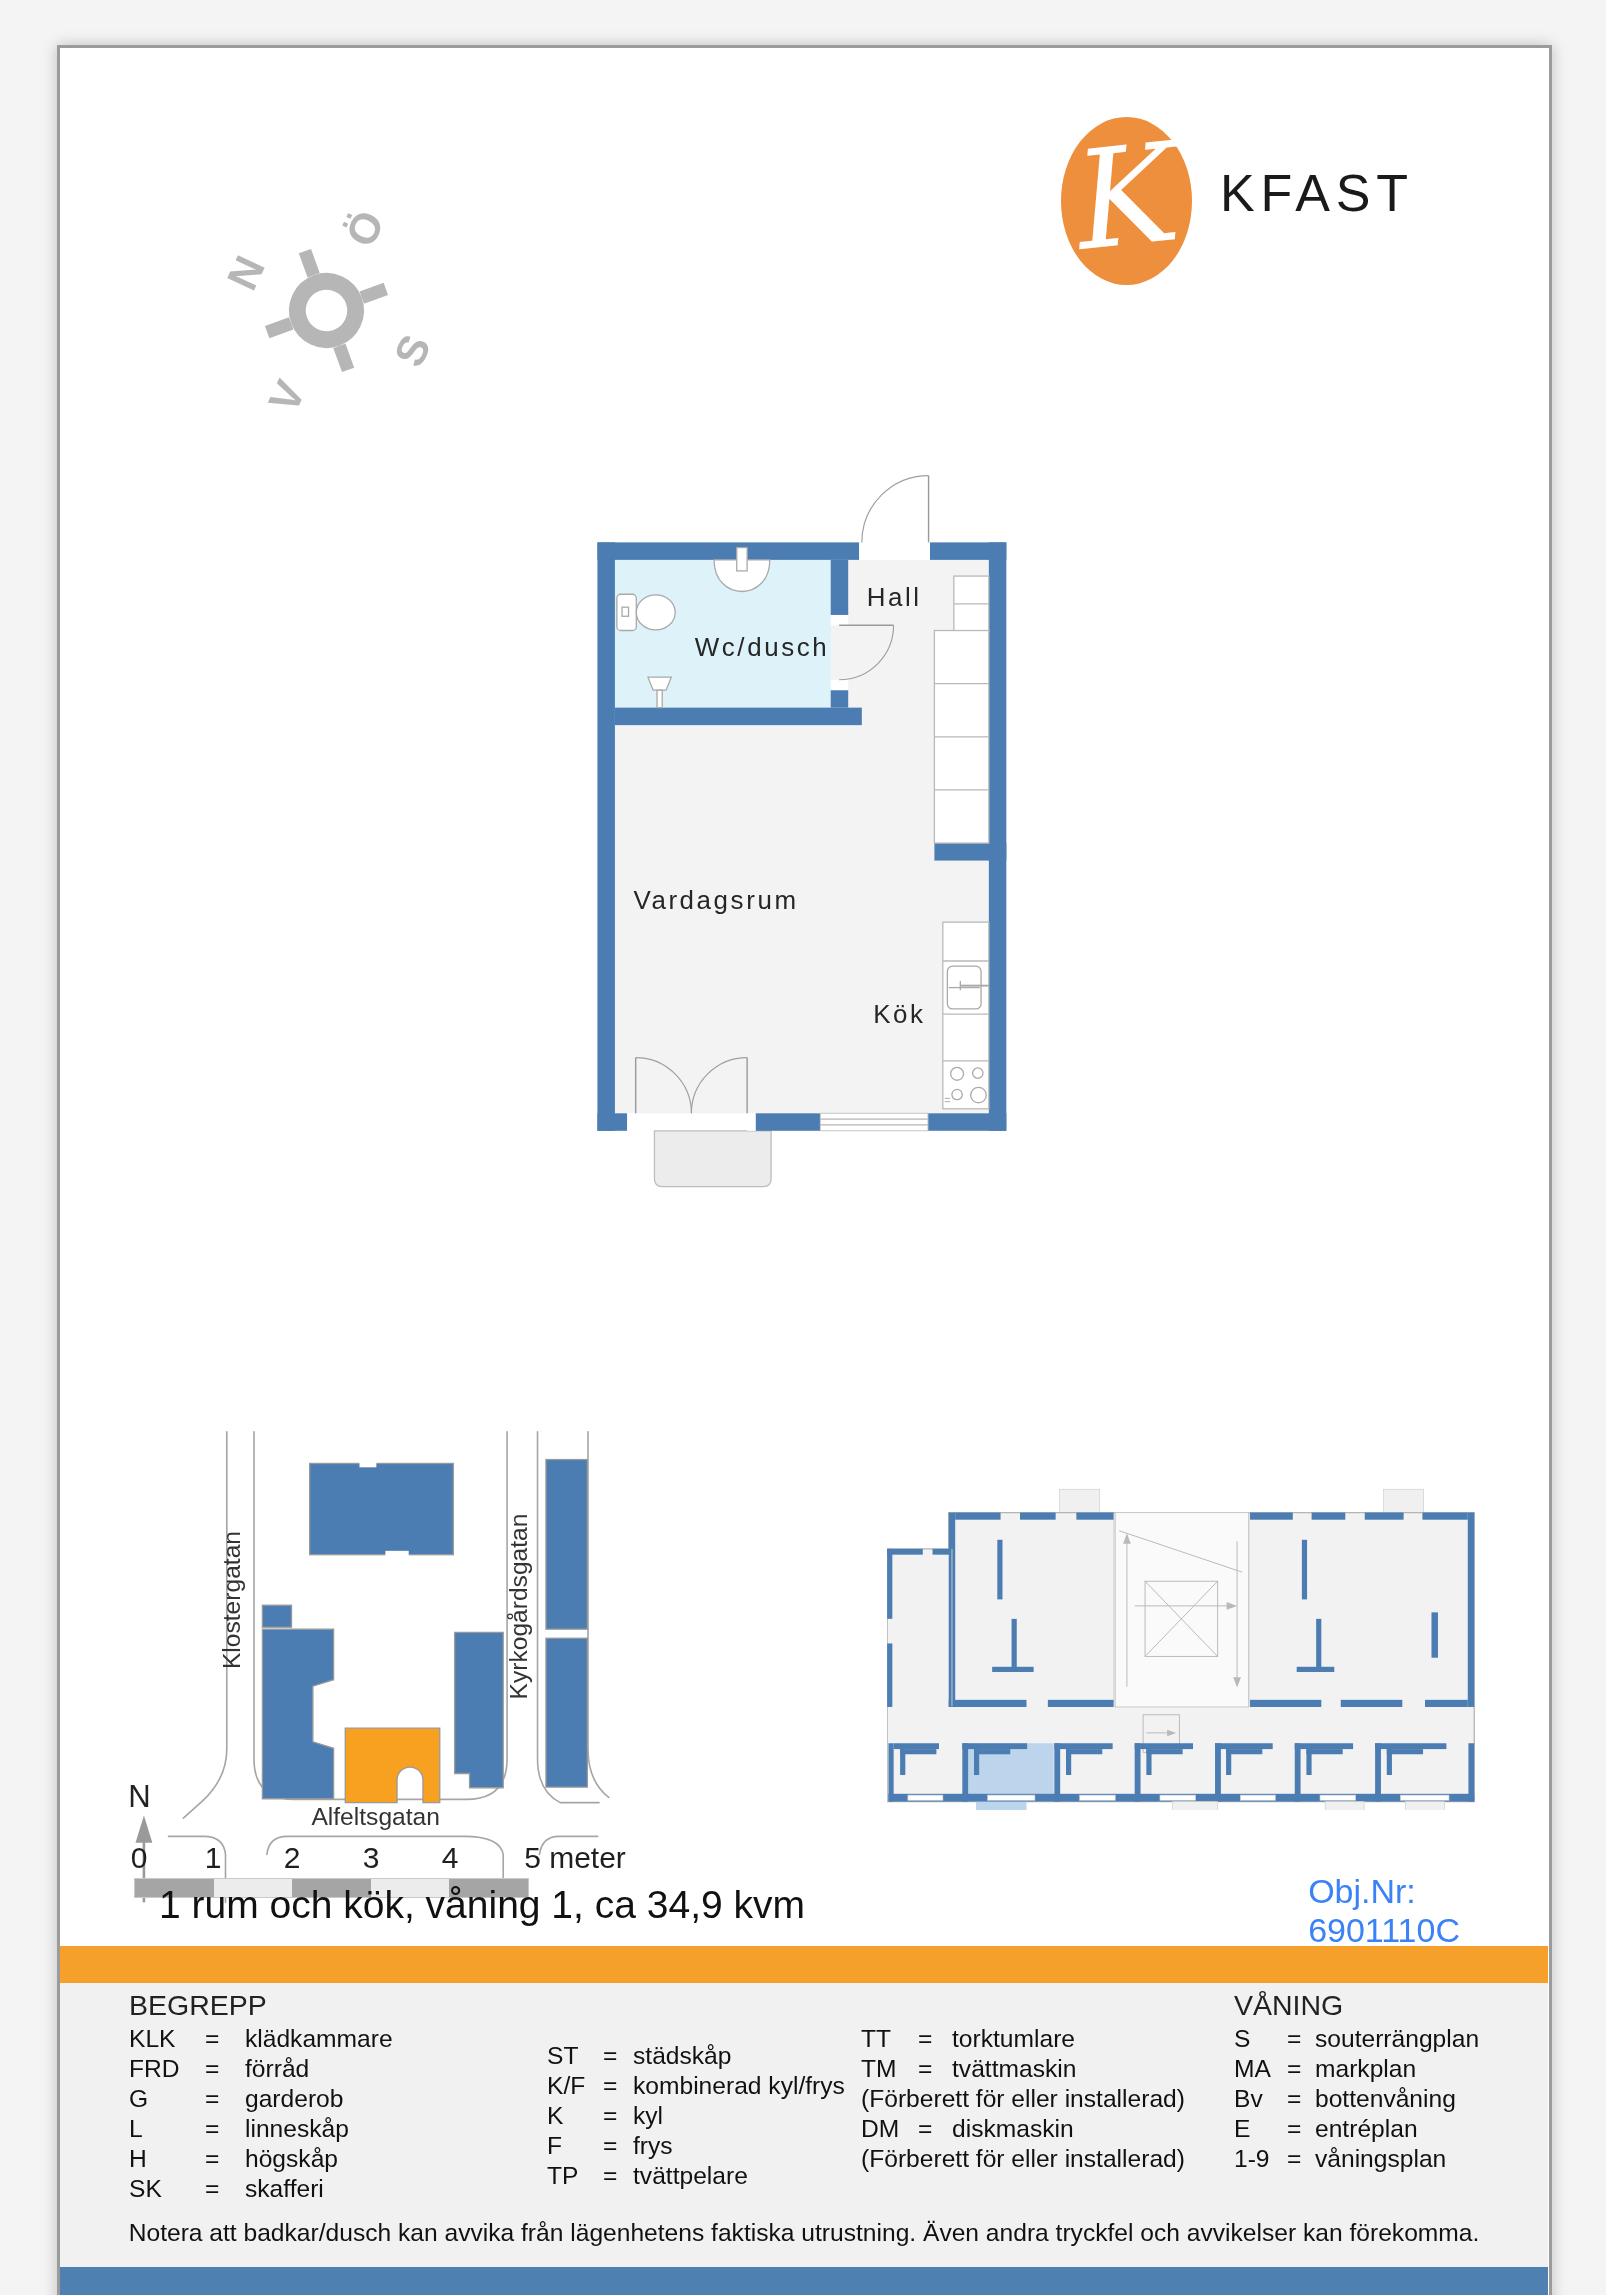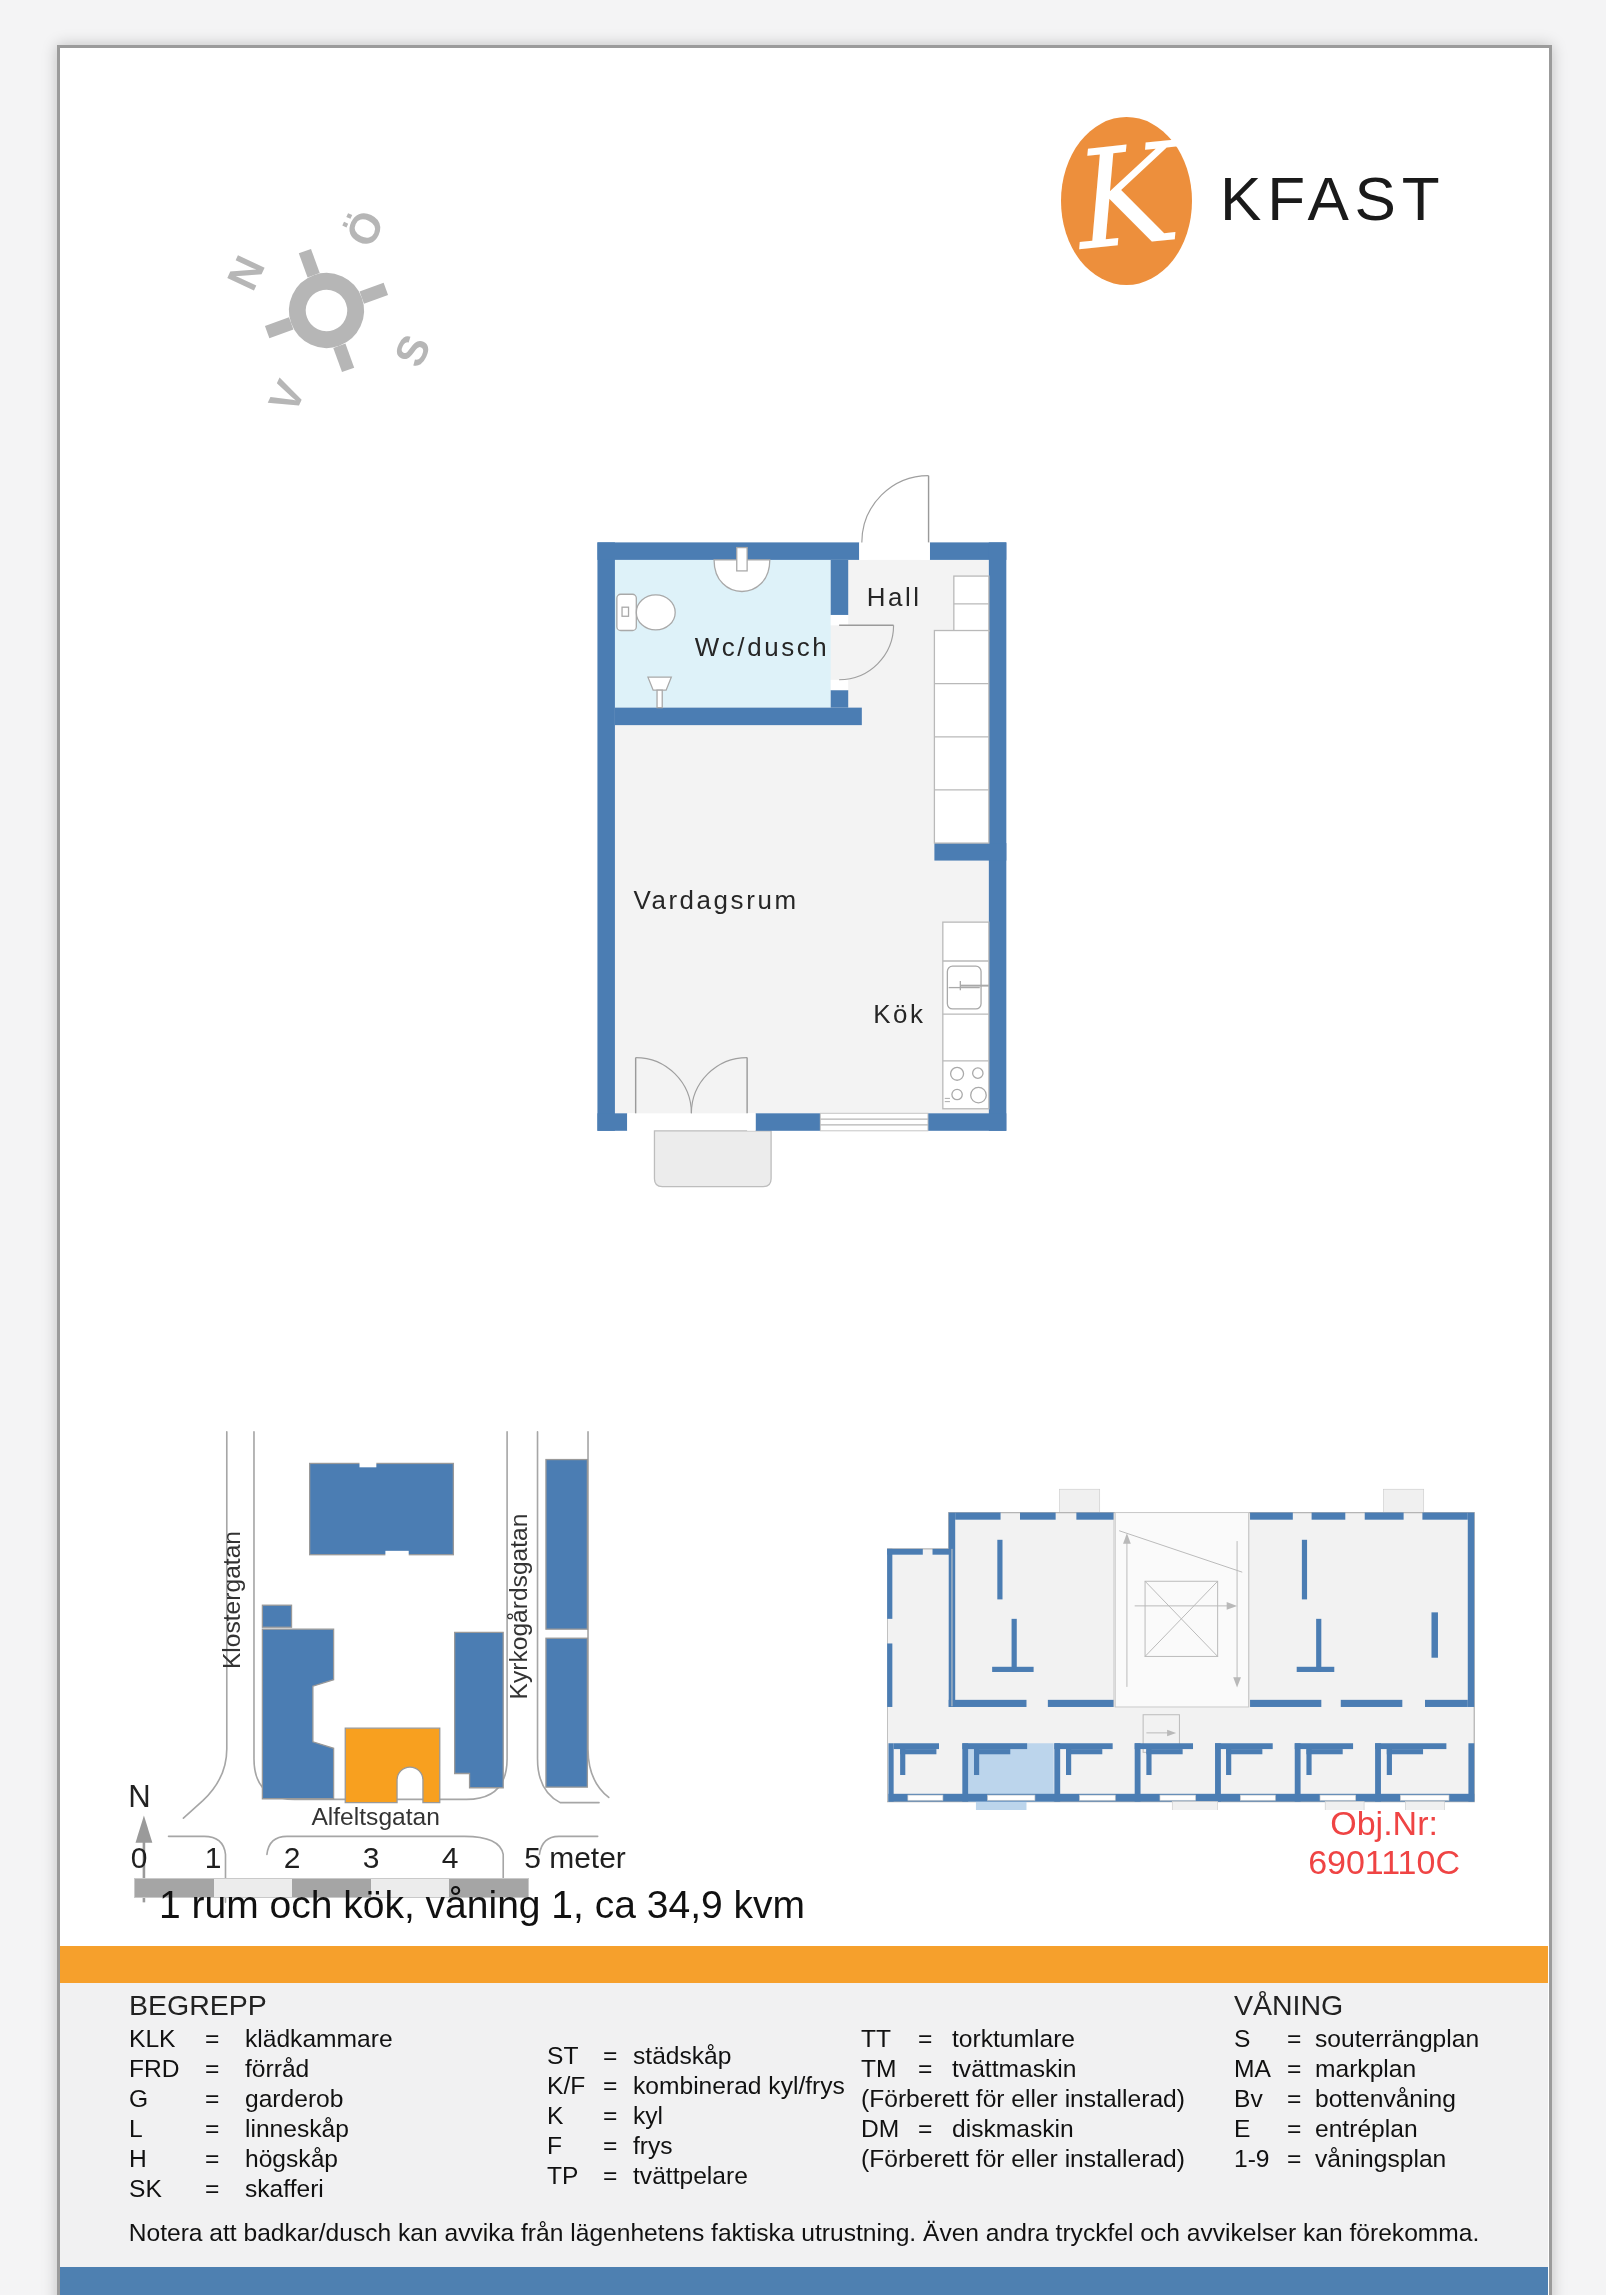--- a/index.html
+++ b/index.html
@@ -13,26 +13,26 @@
     font-family:"Liberation Sans", sans-serif;color:var(--ink)}
   #canvas{position:relative;width:1607px;height:2295px}
   #page{position:absolute;left:57px;top:45px;width:1495px;height:2281px;background:#ffffff;
     border:3.2px solid #9b9b9b;box-shadow:0 0 14.3px rgba(0,0,0,.22);overflow:hidden}
   .abs{position:absolute}
   
   #logo-ellipse{left:1001px;top:69px;width:131px;height:168px;border-radius:50%;
     background:var(--orange-logo);display:flex;align-items:center;justify-content:center}
   #logo-k{font-family:"DejaVu Serif", serif;font-style:italic;font-size:136px;color:#fff;
     transform:rotate(-6deg);line-height:1;margin-top:-9px}
-  #brand{left:1160px;top:115px;font-size:62px;letter-spacing:5.8px;color:#1a1a1a}
+  #brand{left:1160px;top:115px;font-size:52px;letter-spacing:5.8px;color:#1a1a1a}
   
   #title-row{left:65px;top:1835px;display:flex;align-items:baseline;white-space:nowrap}
   #title-address{font-size:57px;font-weight:bold;color:var(--title-blue)}
   #title-details{font-size:39px;color:#111;margin-left:34px}
-  #obj-block{right:89px;top:1756px;text-align:center;font-size:34px;line-height:39px;color:#ef4444}
+  #obj-block{right:89px;top:1824px;text-align:left;font-size:34px;line-height:39px;color:#3b82f6}
   #orange-bar{left:0;top:1898px;width:1488px;height:37px;background:var(--orange-bar)}
   #legend-panel{left:0;top:1935px;width:1488px;height:284px;background:#f1f1f2}
   #blue-bar{left:0;top:2219px;width:1488px;height:62px;background:var(--bottom-bar)}
   
   .tick{position:absolute;top:0;font-size:30px;transform:translateX(-50%);white-space:nowrap}
   #scale-labels{left:74px;top:1793px;width:518px;height:31px}
   #scale-bar{left:74px;top:1830px;width:395px;height:20px;border:0.6px solid #c9c9c9;display:flex}
   .seg{width:79px;height:100%}
   .seg.d{background:var(--scale-dark)} .seg.l{background:var(--scale-light)}
   

